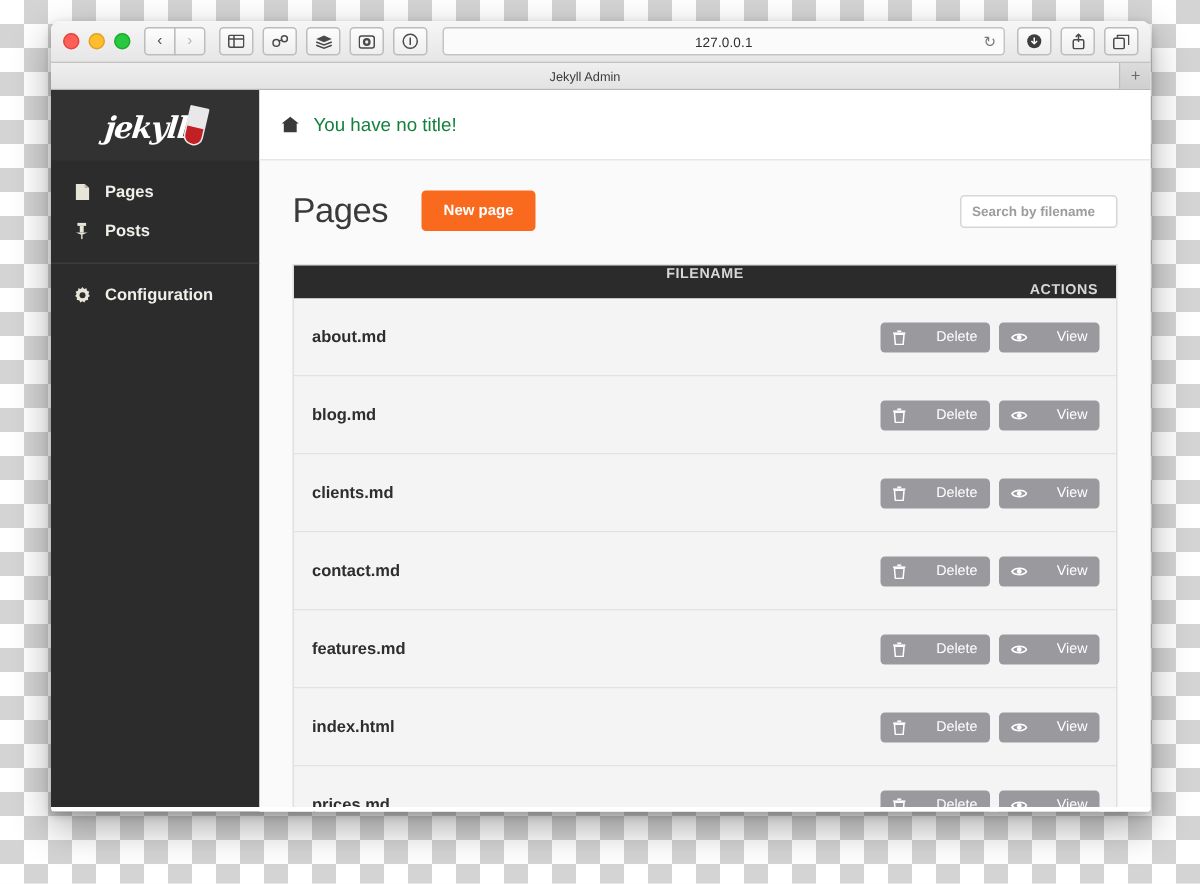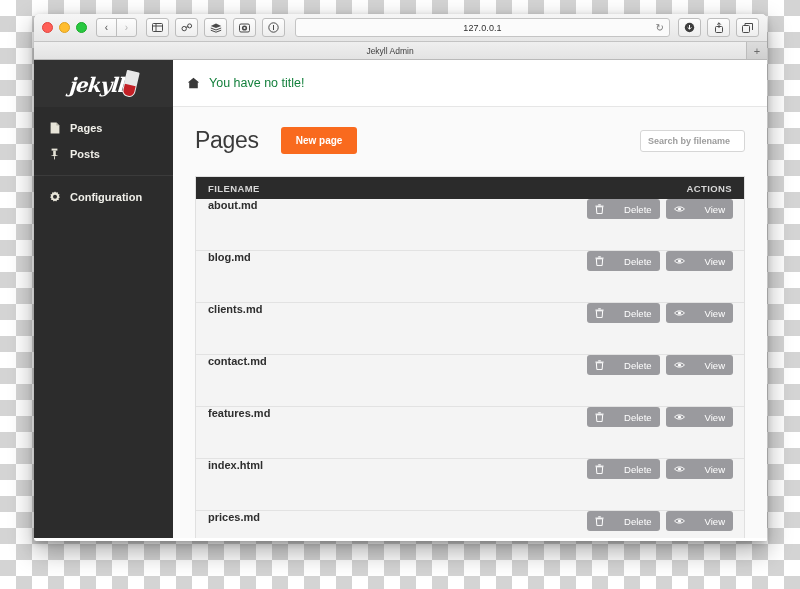--- a/index.html
+++ b/index.html
@@ -203,24 +203,25 @@
   .table { border: 1px solid #e0e0e0; border-bottom: none; }
   .thead {
     background: #2b2b2b;
     display: flex; align-items: center;
     height: 22px;
     padding: 0 12px;
     color: #d8d8d8;
     font-size: 9.5px;
     font-weight: bold;
     letter-spacing: .4px;
+    flex-direction: column;
   }
   .thead .t-actions { margin-left: auto; }
   .trow {
-    display: flex; 
+    display: flex; align-items: center;
     height: 52px;
     background: #f4f4f4;
     border-bottom: 1px solid #e2e2e2;
     padding: 0 11px 0 12px;
   }
   .fname { font-size: 11px; font-weight: bold; color: #2e2e2e; }
   .actions { margin-left: auto; display: flex; gap: 6px; }
   .abtn {
     background: #9a9a9e;
     color: #ffffff;

